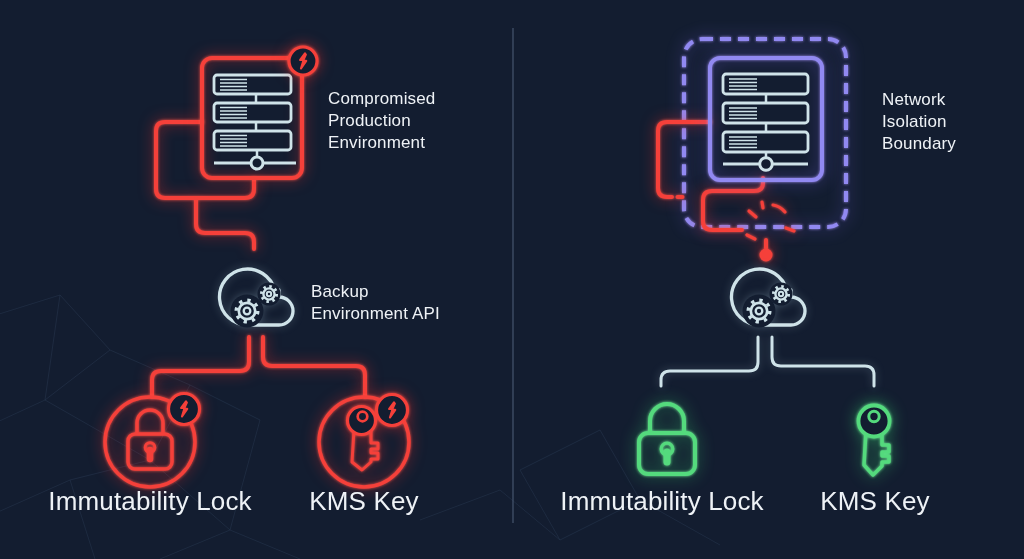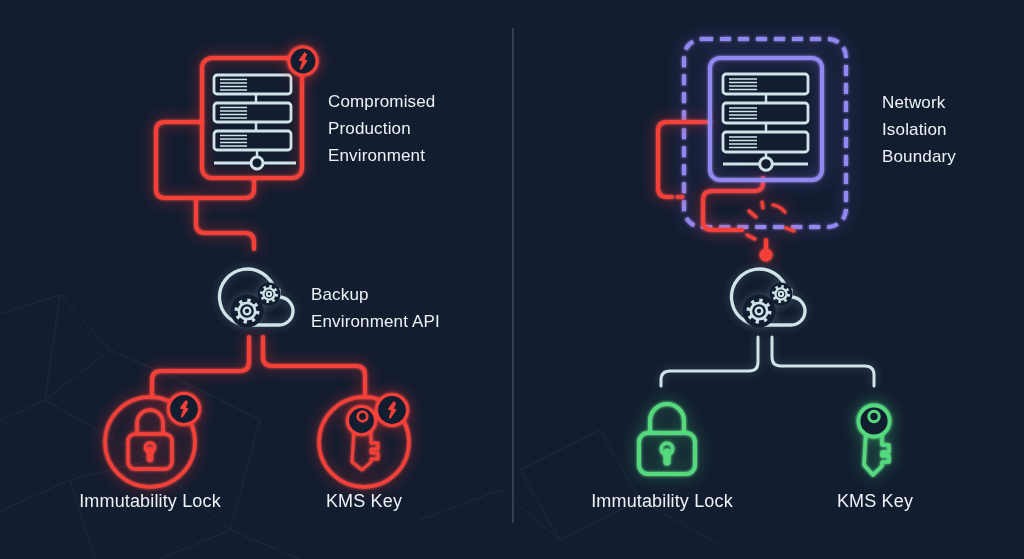--- a/index.html
+++ b/index.html
@@ -26,22 +26,22 @@
   .dot-r{fill:var(--status-red);stroke:none;}
   .bgfill{fill:var(--background);stroke:none;}
   .badge-red{fill:var(--background);stroke:var(--alert-red);}
   .knob{fill:var(--background);stroke:var(--icon-slate);}
   .glow-red{filter:drop-shadow(0 0 1.5px rgba(255,84,72,.9)) drop-shadow(0 0 7px rgba(255,45,40,.5));}
   .glow-purple{filter:drop-shadow(0 0 1.5px rgba(168,150,255,.9)) drop-shadow(0 0 8px rgba(130,110,255,.45));}
   .glow-green{filter:drop-shadow(0 0 1.5px rgba(120,255,160,.9)) drop-shadow(0 0 8px rgba(60,230,120,.45));}
   .glow-slate{filter:drop-shadow(0 0 4px rgba(185,220,232,.28));}
   .label{position:absolute;color:var(--text);white-space:pre-line;
          letter-spacing:.15px;}
-  .note{font-size:17px;line-height:27px;}
-  .caption{font-size:18px;line-height:24px;transform:translateX(-50%);text-align:center;white-space:nowrap;}
+  .note{font-size:17px;line-height:22px;}
+  .caption{font-size:26px;line-height:24px;transform:translateX(-50%);text-align:center;white-space:nowrap;}
 </style>
 </head>
 <body>
 
 <div class="stage">
 <svg width="1024" height="559" viewBox="0 0 1024 559">
   <defs>
     <path id="bolt" d="M2,-7.5 L-2.8,-1 L0.6,-1 L-2,7.5 L3.2,-0.2 L0,-0.2 L2.8,-6.5" stroke-width="2.2" stroke-linecap="round" stroke-linejoin="round"></path>
     <g id="gear-l">
       <circle r="10.8" stroke-width="3.4" stroke-dasharray="3.3 5.18"></circle>

